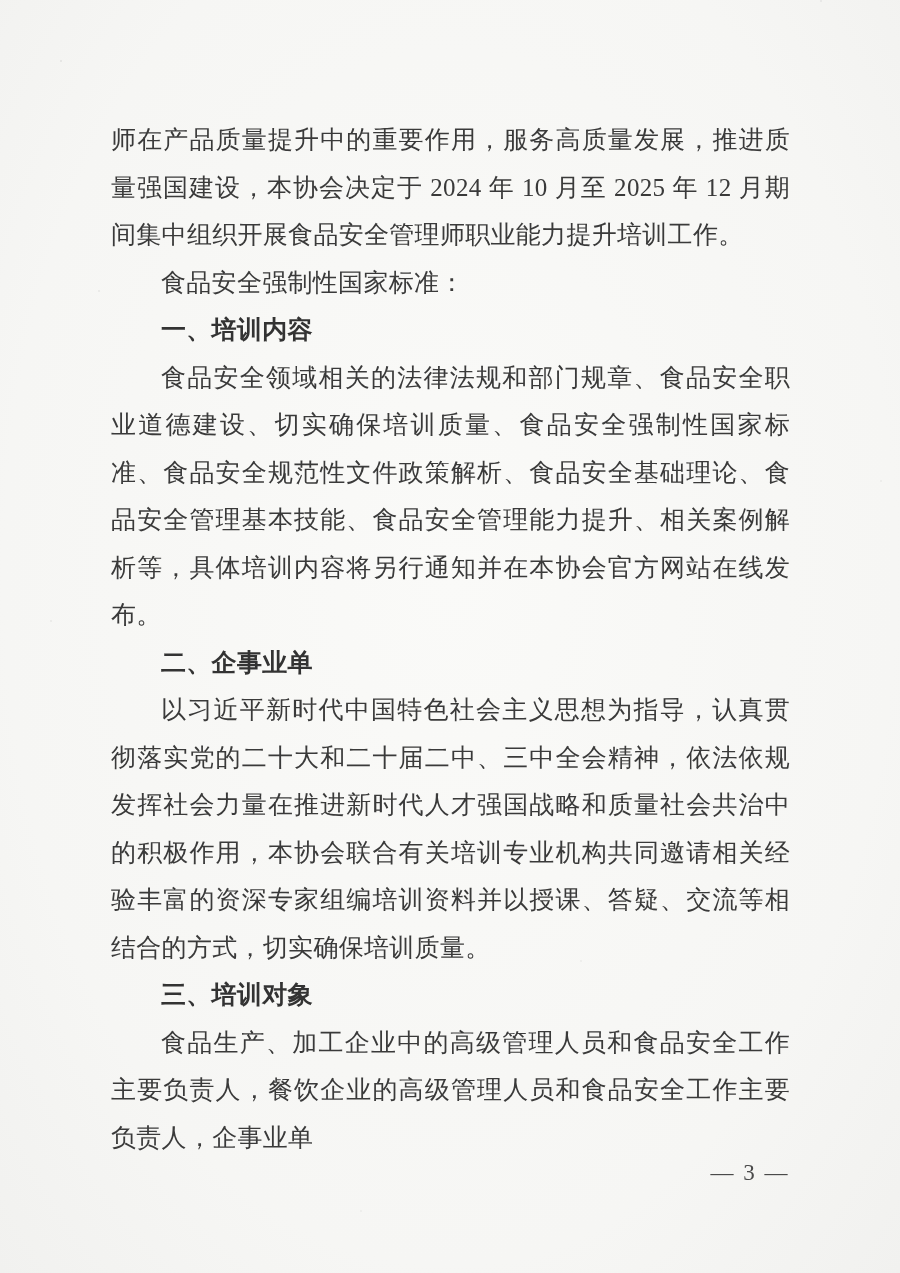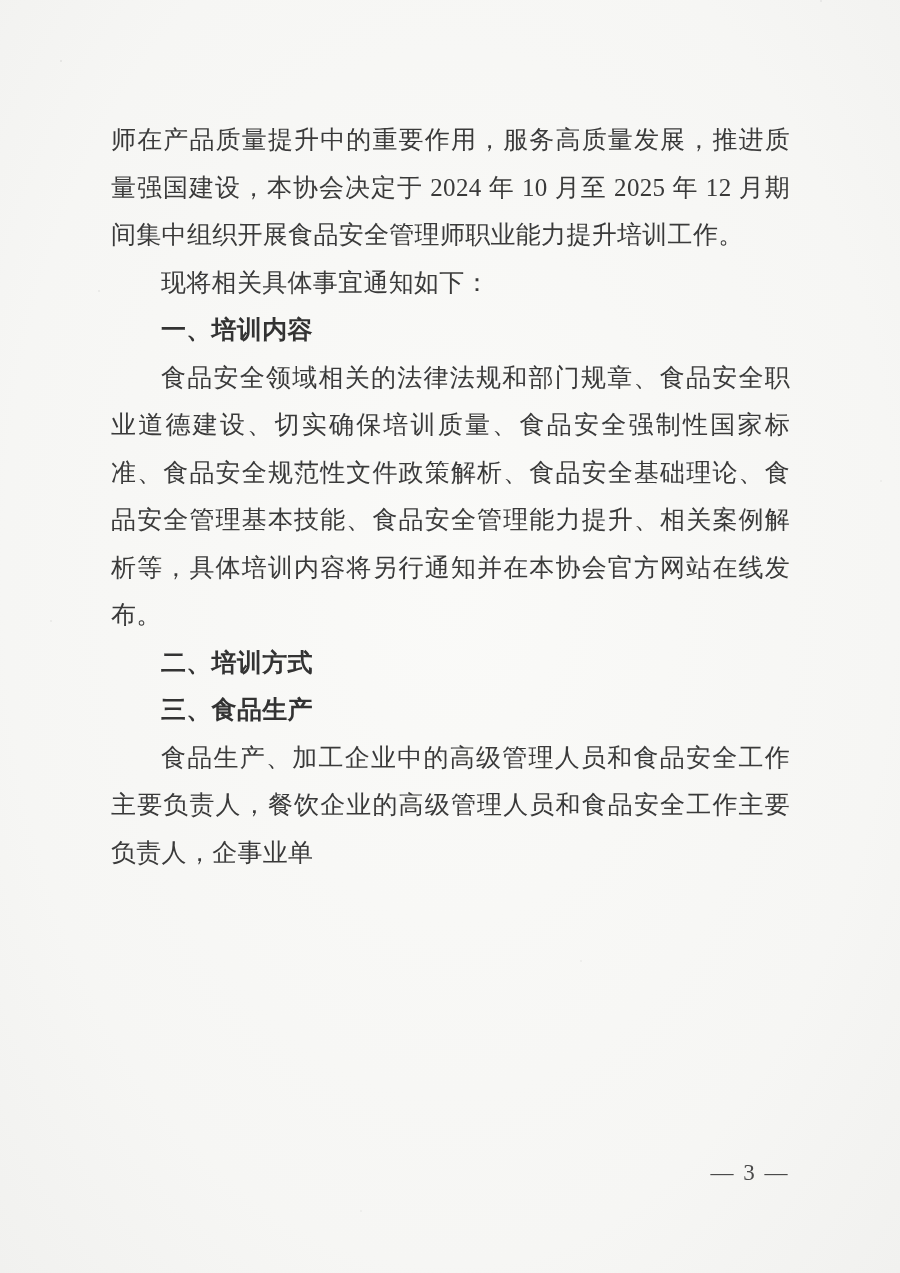--- a/index.html
+++ b/index.html
@@ -77,22 +77,23 @@
   }
 </style>
 </head>
 <body>
 
 <div class="page">
   <span class="noise" style="left:60px; top:60px;"></span>
 
   <div class="content">
     <p class="para-cont">师在产品质量提升中的重要作用，服务高质量发展，推进质量强国建设，本协会决定于 2024 年 10 月至 2025 年 12 月期间集中组织开展食品安全管理师职业能力提升培训工作。</p>
-    <p class="para">现将相关具体事宜通知如下：</p>
+    <p class="para">食品安全强制性国家标准：</p>
     <p class="heading">一、培训内容</p>
     <p class="para">食品安全领域相关的法律法规和部门规章、食品安全职业道德建设、切实确保培训质量、食品安全强制性国家标准、食品安全规范性文件政策解析、食品安全基础理论、食品安全管理基本技能、食品安全管理能力提升、相关案例解析等，具体培训内容将另行通知并在本协会官方网站在线发布。</p>
-    <p class="heading">二、培训方式</p>
-    <p class="heading">三、食品生产</p>
+    <p class="heading">二、企事业单</p>
+    <p class="para">以习近平新时代中国特色社会主义思想为指导，认真贯彻落实党的二十大和二十届二中、三中全会精神，依法依规发挥社会力量在推进新时代人才强国战略和质量社会共治中的积极作用，本协会联合有关培训专业机构共同邀请相关经验丰富的资深专家组编培训资料并以授课、答疑、交流等相结合的方式，切实确保培训质量。</p>
+    <p class="heading">三、培训对象</p>
     <p class="para">食品生产、加工企业中的高级管理人员和食品安全工作主要负责人，餐饮企业的高级管理人员和食品安全工作主要负责人，企事业单</p>
   </div>
 
   <div class="page-number">— 3 —</div>
 </div>
 
 </body></html>

